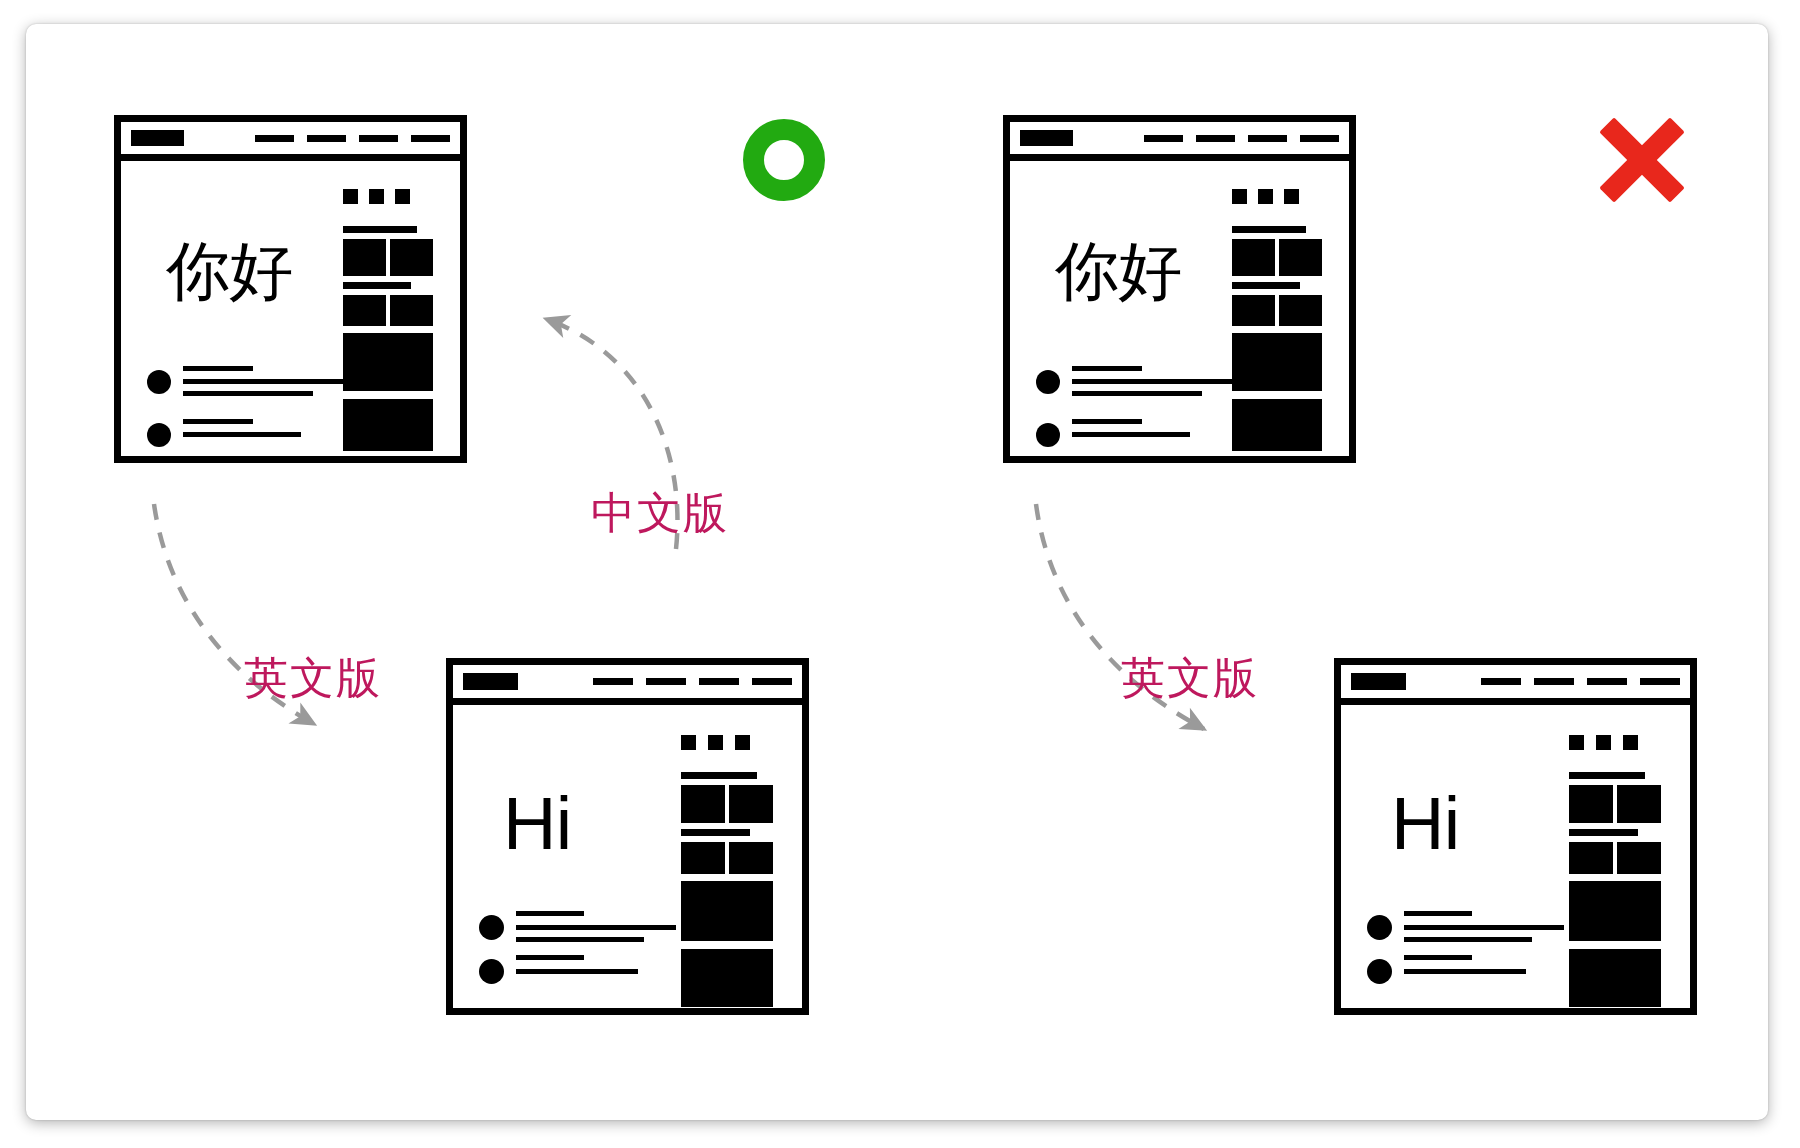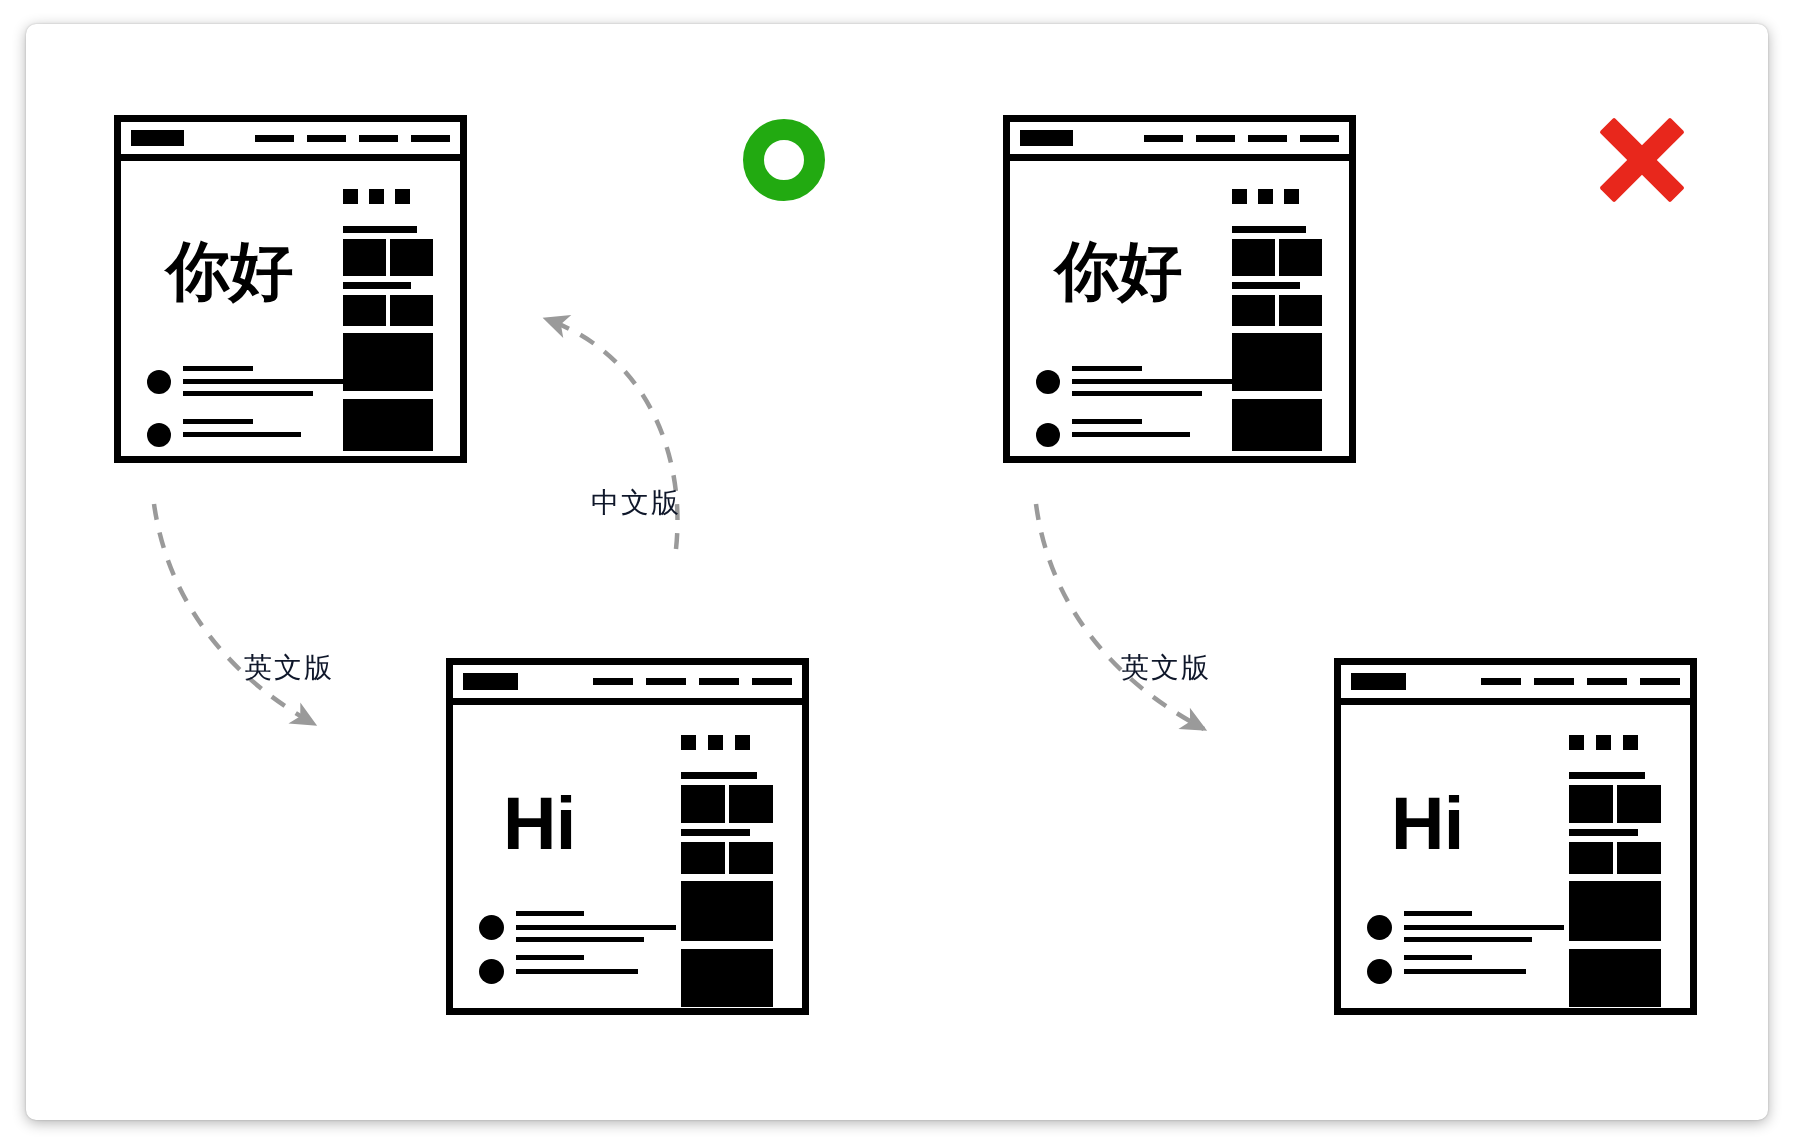--- a/index.html
+++ b/index.html
@@ -52,21 +52,21 @@
     background: #000000;
     flex: 0 0 auto;
   }
   .win-body {
     position: relative;
     width: 100%;
     box-sizing: border-box;
   }
   .greeting {
     position: absolute;
-    font-weight: 700;
+    font-weight: 400;
     color: #000000;
     line-height: 1;
     white-space: nowrap;
     letter-spacing: -0.01em;
   }
   .greeting.cjk { font-family: "DejaVu Sans", sans-serif; }
   .greeting.latin { font-family: "Liberation Sans", sans-serif; }
 
   
   .rail { position: absolute; }
@@ -92,23 +92,23 @@
   .mark-bad span {
     position: absolute;
     left: 50%;
     top: 50%;
     border-radius: 2px;
   }
 
   
   .arrow-label {
     position: absolute;
-    color: #0f172a;
+    color: #be185d;
     font-family: Liberation Serif, serif;
-    font-size: 28px;
+    font-size: 44px;
     letter-spacing: 2px;
     white-space: nowrap;
   }
   svg.arrows {
     position: absolute;
     left: 0; top: 0;
     width: 1742px; height: 1096px;
     overflow: visible;
     pointer-events: none;
   }

